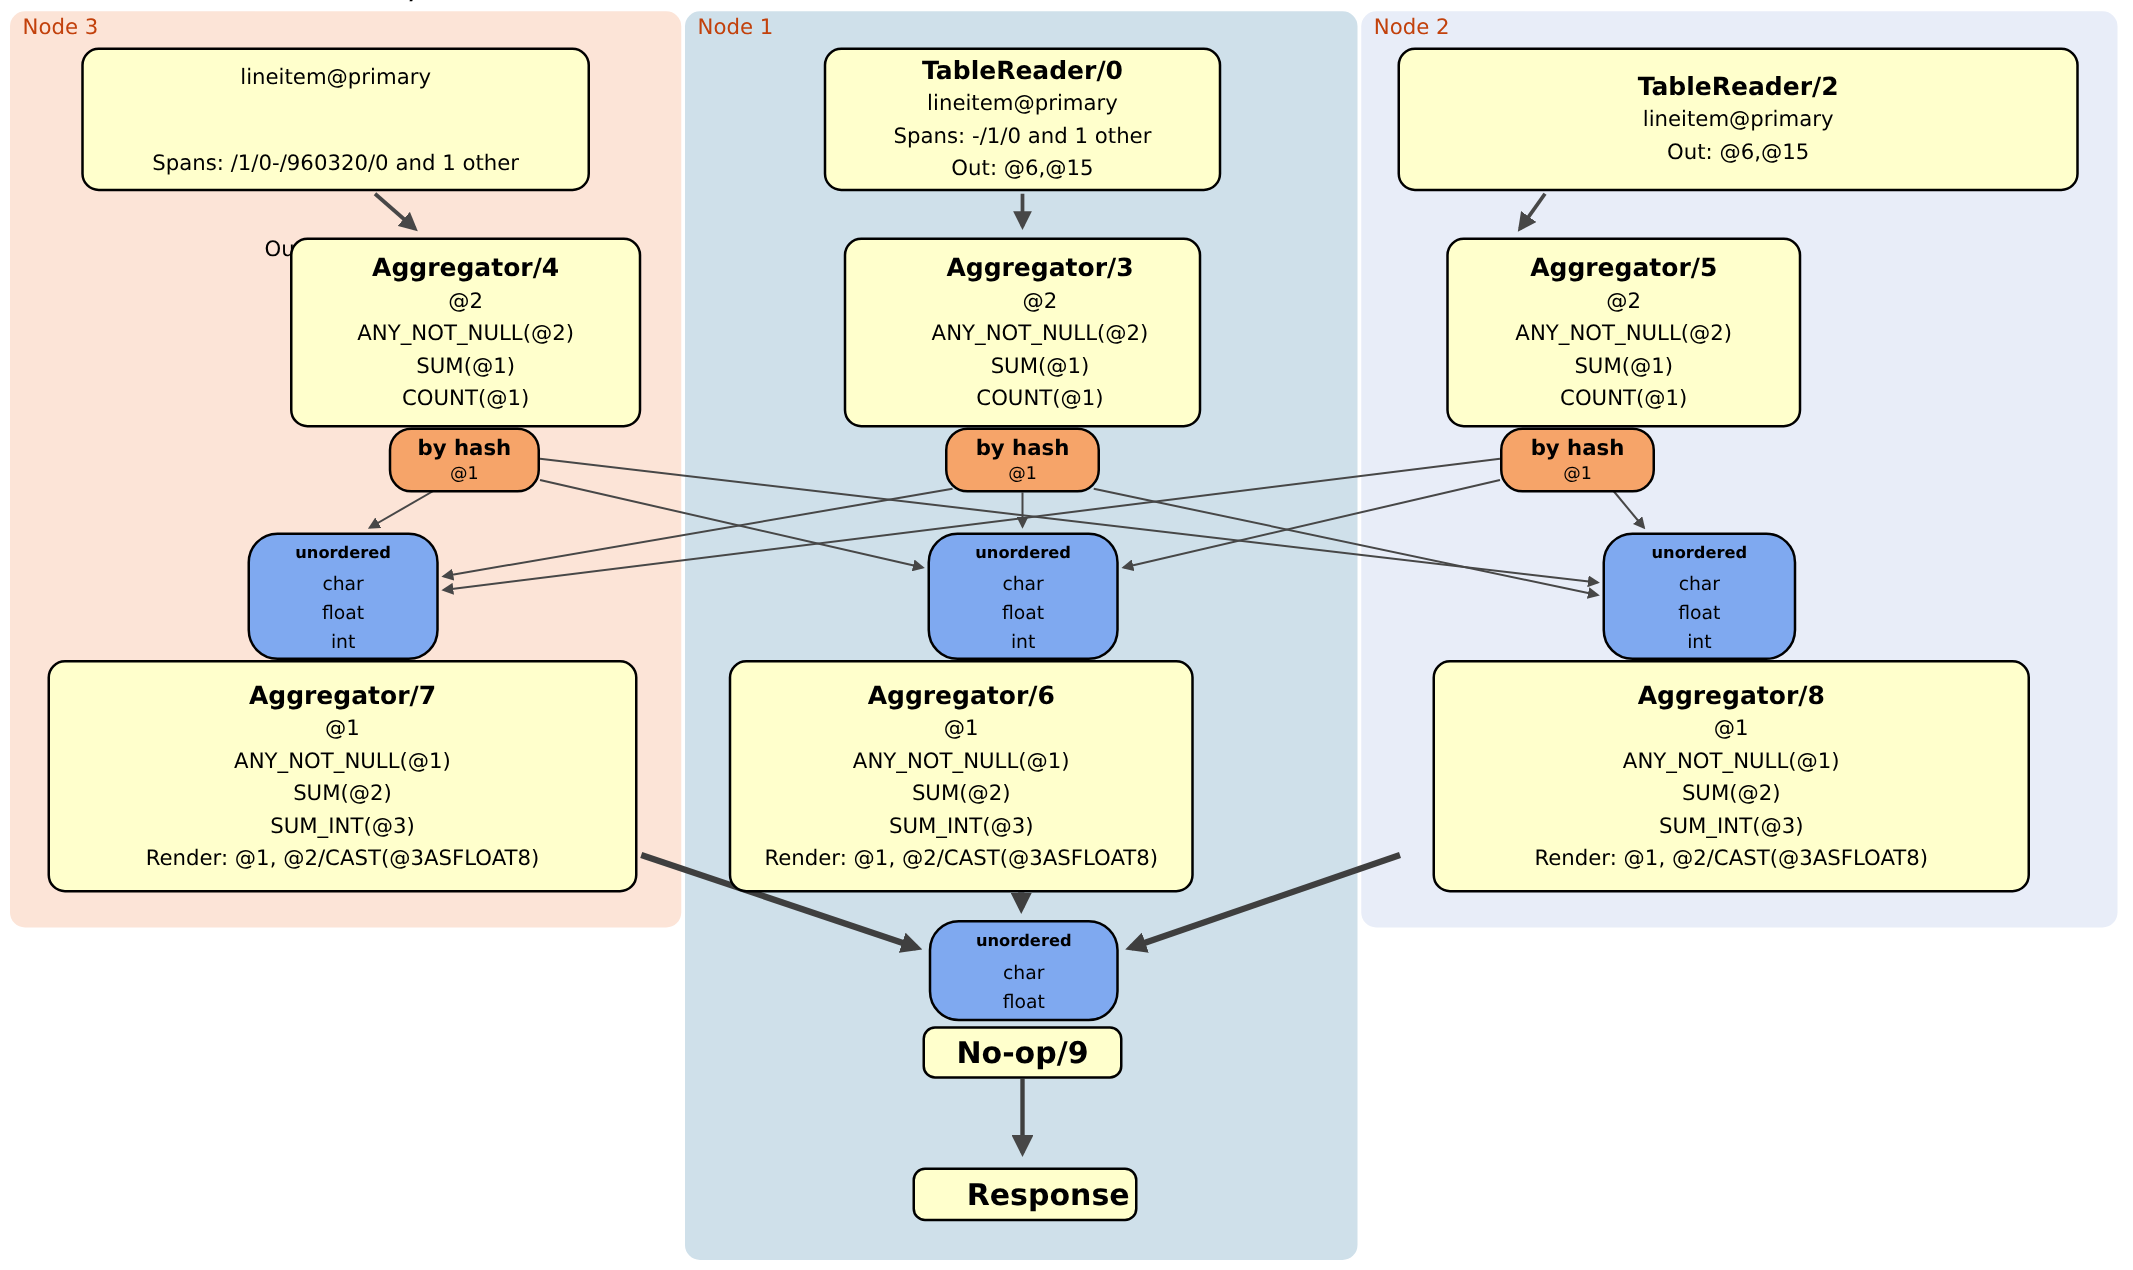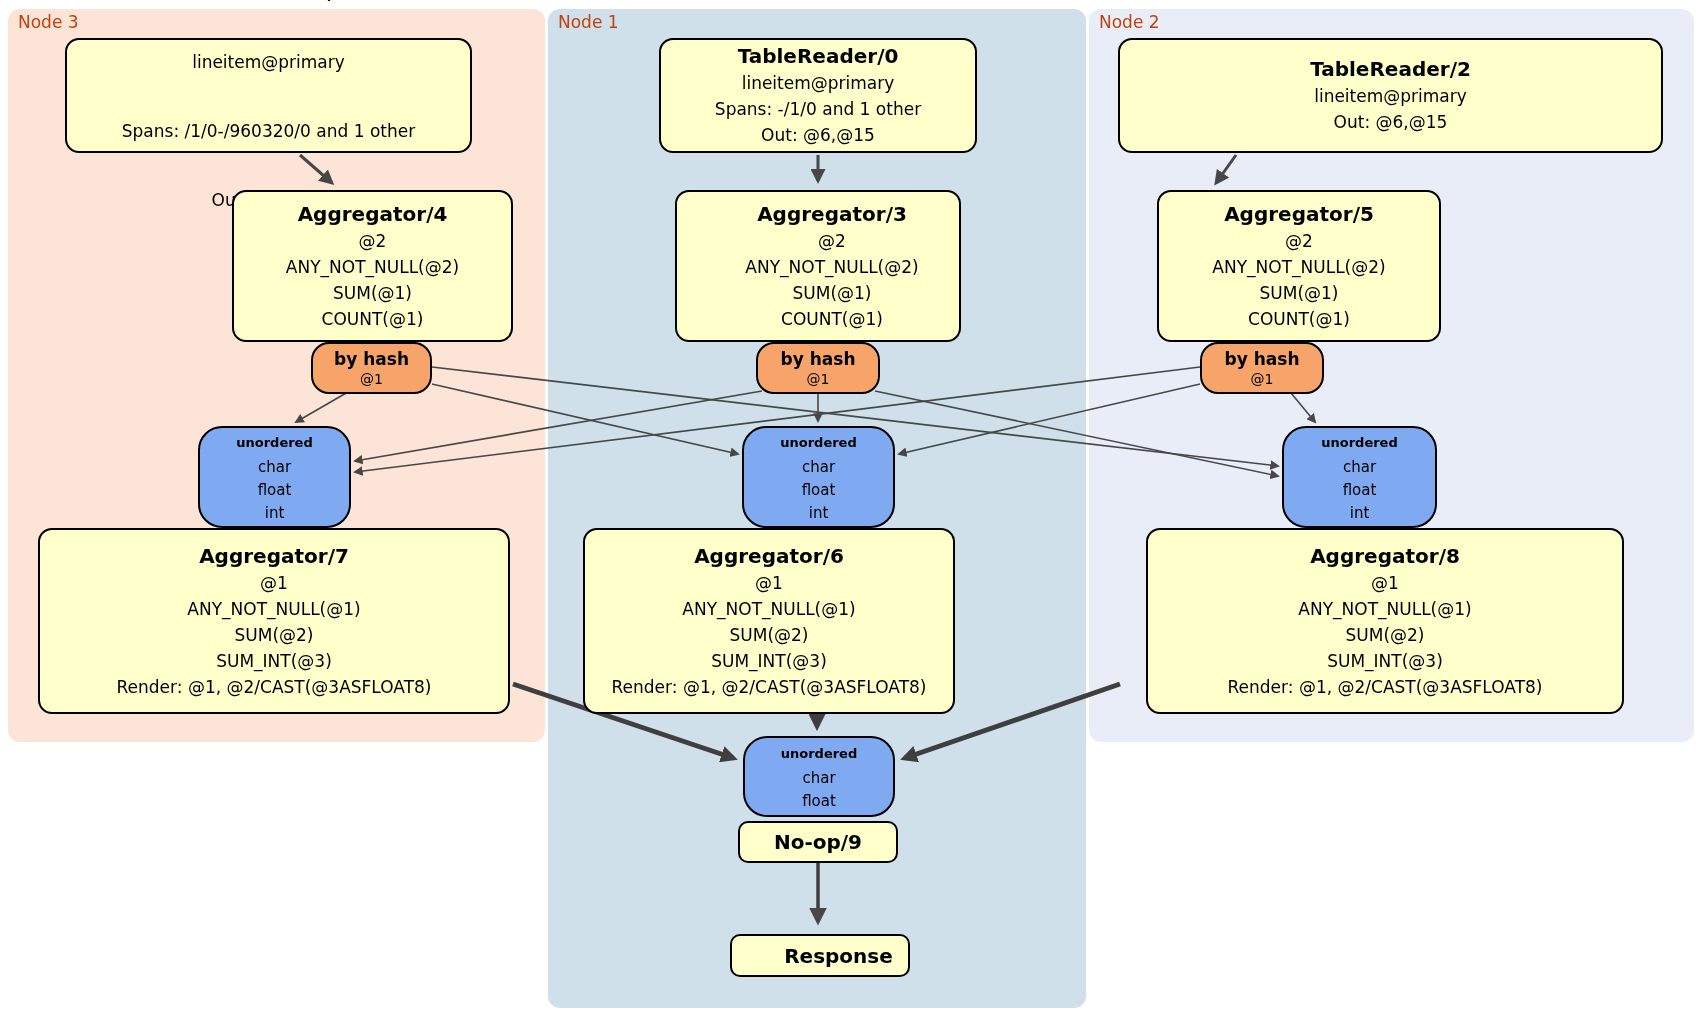--- a/index.html
+++ b/index.html
@@ -18,21 +18,21 @@
   .router{ background:var(--router-box,#f6a469); border-radius:18px; }
   .sync  { background:var(--sync-box,#7fa9f0); border-radius:24px; }
   .mini  { background:var(--processor-box,#ffffcc); border-radius:10px; }
 
   .btitle { font-weight:bold; font-size:20px; line-height:27px; white-space:nowrap; }
   .bline  { font-size:17px; line-height:26px; white-space:nowrap; }
   .rtitle { font-weight:bold; font-size:17px; line-height:22px; }
   .rline  { font-size:14px; line-height:19px; }
   .stitle { font-weight:bold; font-size:13px; line-height:26px; }
   .sline  { font-size:15px; line-height:23px; }
-  .mtitle { font-weight:bold; font-size:20px; line-height:24px; white-space:nowrap; }
+  .mtitle { font-weight:bold; font-size:24px; line-height:24px; white-space:nowrap; }
 </style>
 </head>
 <body>
 
 <div id="canvas">
 
   <div class="region" style="left:8px; top:9px; width:537px; height:733px; background:var(--node3-bg,#fce4d7);"></div>
   <div class="region" style="left:548px; top:9px; width:538px; height:999px; background:var(--node1-bg,#cfe0ea);"></div>
   <div class="region" style="left:1089px; top:9px; width:605px; height:733px; background:var(--node2-bg,#e8edf8);"></div>
 

